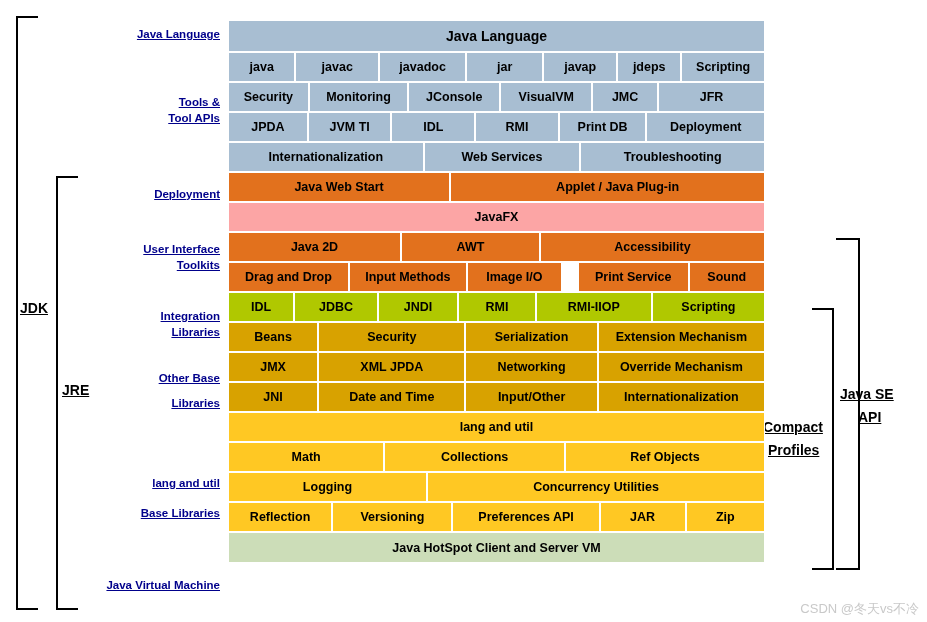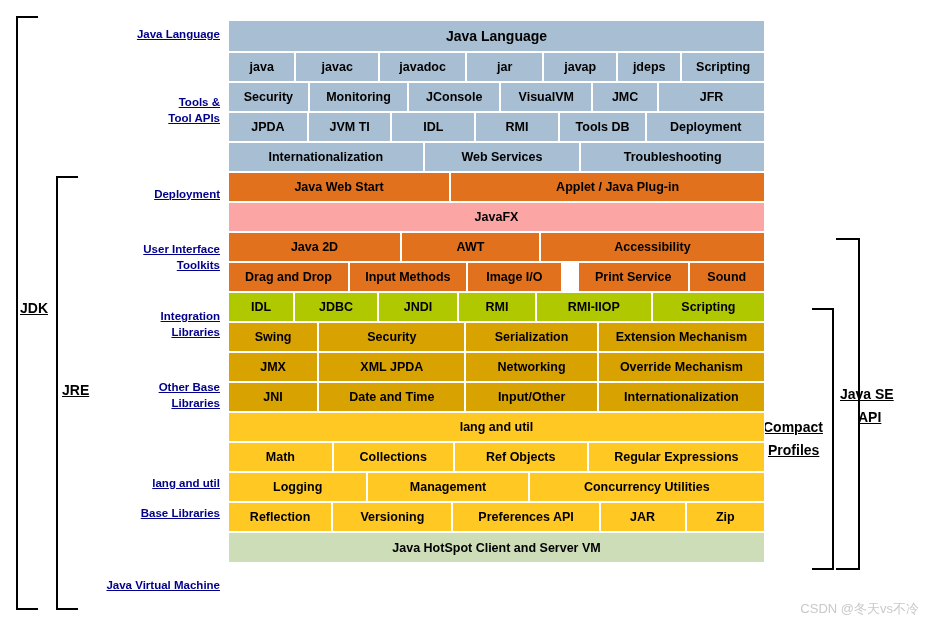--- a/index.html
+++ b/index.html
@@ -129,21 +129,21 @@
   <div class="side-caption" style="left:88px; top:112px; width:132px;">Tool APIs</div>
 
   <div class="side-caption" style="left:88px; top:188px; width:132px;">Deployment</div>
 
   <div class="side-caption" style="left:88px; top:243px; width:132px;">User Interface</div>
   <div class="side-caption" style="left:88px; top:259px; width:132px;">Toolkits</div>
 
   <div class="side-caption" style="left:88px; top:310px; width:132px;">Integration</div>
   <div class="side-caption" style="left:88px; top:326px; width:132px;">Libraries</div>
 
-  <div class="side-caption" style="left:88px; top:381px; width:132px;">Other Base</div>
+  <div class="side-caption" style="left:88px; top:372px; width:132px;">Other Base</div>
   <div class="side-caption" style="left:88px; top:397px; width:132px;">Libraries</div>
 
   <div class="side-caption" style="left:88px; top:477px; width:132px;">lang and util</div>
   <div class="side-caption" style="left:88px; top:507px; width:132px;">Base Libraries</div>
 
   <div class="side-caption" style="left:78px; top:579px; width:142px;">Java Virtual Machine</div>
 
   <div class="grid" id="grid">
       <div class="row">
         <div class="cell c-blue h-lang" style="flex: 1 1 0%;">Java Language</div>
@@ -163,21 +163,21 @@
         <div class="cell c-blue" style="flex: 1.2 1 0%;">JConsole</div>
         <div class="cell c-blue" style="flex: 1.2 1 0%;">VisualVM</div>
         <div class="cell c-blue" style="flex: 0.85 1 0%;">JMC</div>
         <div class="cell c-blue" style="flex: 1.4 1 0%;">JFR</div>
       </div>
       <div class="row">
         <div class="cell c-blue" style="flex: 1 1 0%;">JPDA</div>
         <div class="cell c-blue" style="flex: 1.05 1 0%;">JVM TI</div>
         <div class="cell c-blue" style="flex: 1.05 1 0%;">IDL</div>
         <div class="cell c-blue" style="flex: 1.05 1 0%;">RMI</div>
-        <div class="cell c-blue" style="flex: 1.1 1 0%;">Tools DB</div>
+        <div class="cell c-blue" style="flex: 1.1 1 0%;">Print DB</div>
         <div class="cell c-blue" style="flex: 1.5 1 0%;">Deployment</div>
       </div>
       <div class="row">
         <div class="cell c-blue" style="flex: 1.25 1 0%;">Internationalization</div>
         <div class="cell c-blue" style="flex: 1 1 0%;">Web Services</div>
         <div class="cell c-blue" style="flex: 1.18 1 0%;">Troubleshooting</div>
       </div>
       <div class="row">
         <div class="cell c-orange" style="flex: 1 1 0%;">Java Web Start</div>
         <div class="cell c-orange" style="flex: 1.33 1 0%; padding-left: 20px;">Applet / Java Plug-in</div>
@@ -199,21 +199,21 @@
       </div>
       <div class="row">
         <div class="cell c-green" style="flex: 0.72 1 0%;">IDL</div>
         <div class="cell c-green" style="flex: 0.92 1 0%;">JDBC</div>
         <div class="cell c-green" style="flex: 0.88 1 0%;">JNDI</div>
         <div class="cell c-green" style="flex: 0.85 1 0%;">RMI</div>
         <div class="cell c-green" style="flex: 1.28 1 0%;">RMI-IIOP</div>
         <div class="cell c-green" style="flex: 1.25 1 0%;">Scripting</div>
       </div>
       <div class="row">
-        <div class="cell c-gold" style="flex: 0.88 1 0%;">Swing</div>
+        <div class="cell c-gold" style="flex: 0.88 1 0%;">Beans</div>
         <div class="cell c-gold" style="flex: 1.45 1 0%;">Security</div>
         <div class="cell c-gold" style="flex: 1.3 1 0%;">Serialization</div>
         <div class="cell c-gold" style="flex: 1.65 1 0%;">Extension Mechanism</div>
       </div>
       <div class="row">
         <div class="cell c-gold" style="flex: 0.88 1 0%;">JMX</div>
         <div class="cell c-gold" style="flex: 1.45 1 0%;">XML JPDA</div>
         <div class="cell c-gold" style="flex: 1.3 1 0%;">Networking</div>
         <div class="cell c-gold" style="flex: 1.65 1 0%;">Override Mechanism</div>
       </div>
@@ -223,25 +223,23 @@
         <div class="cell c-gold" style="flex: 1.3 1 0%;">Input/Other</div>
         <div class="cell c-gold" style="flex: 1.65 1 0%;">Internationalization</div>
       </div>
       <div class="row">
         <div class="cell c-yellow" style="flex: 1 1 0%;">lang and util</div>
       </div>
       <div class="row">
         <div class="cell c-yellow" style="flex: 0.95 1 0%;">Math</div>
         <div class="cell c-yellow" style="flex: 1.1 1 0%;">Collections</div>
         <div class="cell c-yellow" style="flex: 1.22 1 0%;">Ref Objects</div>
-        <div class="cell c-yellow" style="flex: 1.62 1 0%;">Regular Expressions</div>
       </div>
       <div class="row">
         <div class="cell c-yellow" style="flex: 0.95 1 0%;">Logging</div>
-        <div class="cell c-yellow" style="flex: 1.1 1 0%;">Management</div>
         <div class="cell c-yellow" style="flex: 1.62 1 0%;">Concurrency Utilities</div>
       </div>
       <div class="row">
         <div class="cell c-yellow" style="flex: 0.95 1 0%;">Reflection</div>
         <div class="cell c-yellow" style="flex: 1.1 1 0%;">Versioning</div>
         <div class="cell c-yellow" style="flex: 1.35 1 0%;">Preferences API</div>
         <div class="cell c-yellow" style="flex: 0.78 1 0%;">JAR</div>
         <div class="cell c-yellow" style="flex: 0.72 1 0%;">Zip</div>
       </div>
       <div class="row">

